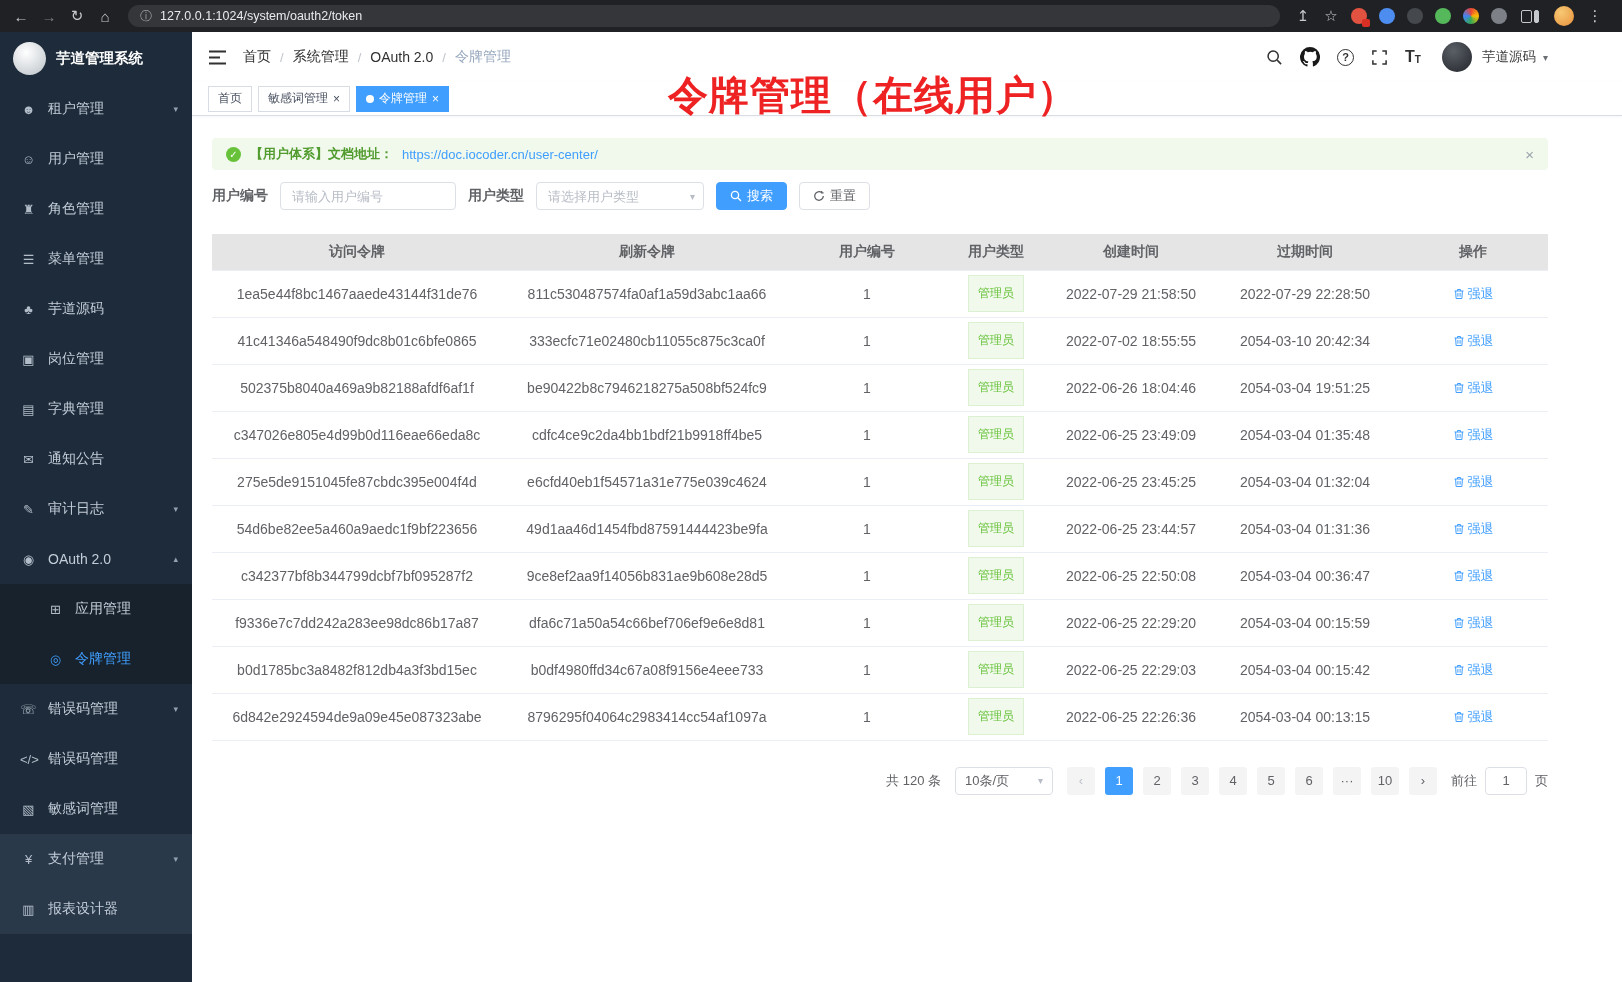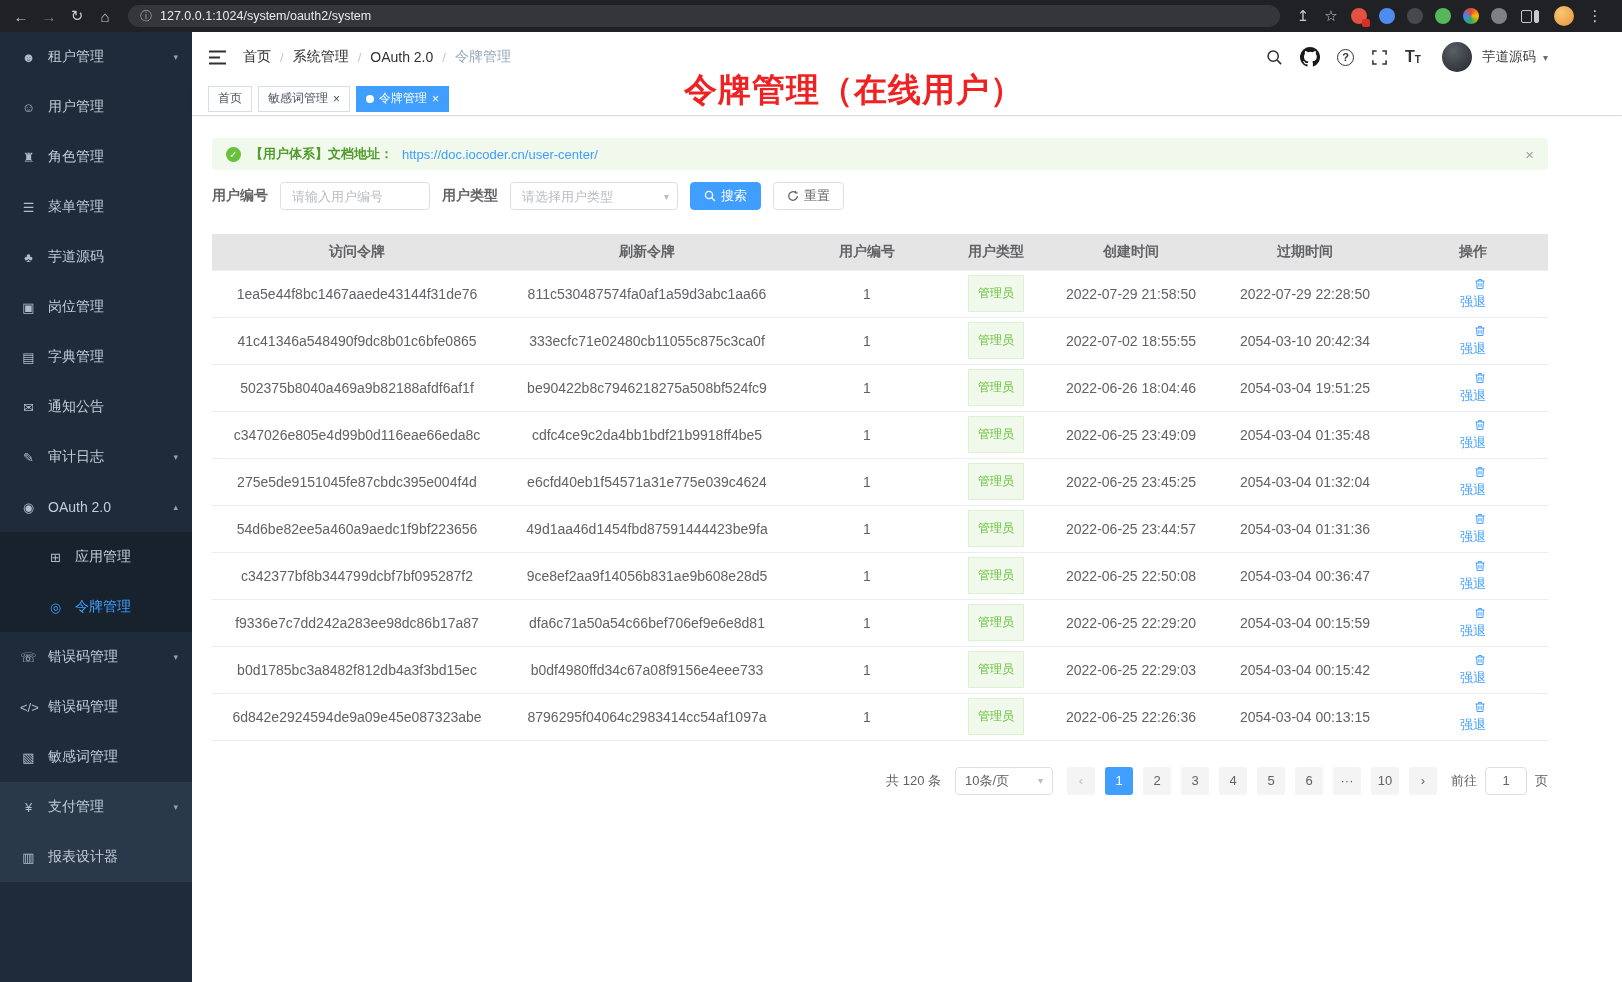--- a/index.html
+++ b/index.html
@@ -75,58 +75,58 @@
   
   .content { padding:22px 74px 0 20px; }
   .alert { height:32px; background:#f0f9eb; border-radius:4px; display:flex; align-items:center; gap:9px; padding:0 14px; font-size:13px; }
   .alert-check { width:15px; height:15px; border-radius:50%; background:var(--success); color:#fff; font-size:10px; display:flex; align-items:center; justify-content:center; flex:none; }
   .alert-text { color:#529b2e; font-weight:700; }
   .alert-link { color:var(--accent); text-decoration:none; cursor:pointer; }
   .alert-close { margin-left:auto; color:#9ca3ad; font-size:15px; cursor:pointer; }
 
   .filters { display:flex; align-items:center; gap:12px; margin-top:12px; }
   .filters label { font-size:14px; font-weight:700; color:#606266; }
-  .f-input { width:150px; height:28px; border:1px solid #dcdfe6; border-radius:4px; padding:0 11px; font-size:13px; color:#606266; outline:none; font-family:inherit; background:#fff; }
+  .f-input { width:176px; height:28px; border:1px solid #dcdfe6; border-radius:4px; padding:0 11px; font-size:13px; color:#606266; outline:none; font-family:inherit; background:#fff; }
   .f-input::placeholder { color:#b7bcc5; }
   .f-select { position:relative; display:flex; align-items:center; }
   .f-select .f-input { width:168px; padding-right:12px; }
   .sel-caret { position:absolute; right:9px; color:#b7bcc5; font-size:10px; pointer-events:none; }
   .btn { height:28px; border:1px solid #dcdfe6; background:#fff; color:#606266; border-radius:4px; font-size:13px; display:inline-flex; align-items:center; gap:5px; padding:0 13px; cursor:pointer; font-family:inherit; }
   .btn-primary { background:var(--accent); border-color:var(--accent); color:#fff; }
 
   table.tokens { width:100%; border-collapse:collapse; table-layout:fixed; margin-top:24px; }
   table.tokens th { height:36px; background:#e5e5e5; color:#606266; font-weight:700; font-size:14px; text-align:center; border-bottom:1px solid #ebeef5; white-space:nowrap; }
   table.tokens td { height:47px; border-bottom:1px solid #ebeef5; font-size:14px; color:#606266; text-align:center; padding:0 4px; white-space:nowrap; overflow:hidden; }
   .tag-success { display:inline-block; background:#f0f9eb; border:1px solid #dcf0d2; color:var(--success); font-size:12px; padding:10px 9px; border-radius:0; line-height:1.2; }
-  .action-link { color:var(--accent); font-size:13px; display:inline-flex; align-items:flex-end; gap:3px; cursor:pointer;flex-direction:column; }
+  .action-link { color:var(--accent); font-size:13px; display:inline-flex; align-items:center; gap:3px; cursor:pointer; }
   .trash-wrap { display:flex; }
 
   .pagination { margin-top:26px; display:flex; align-items:center; justify-content:flex-end; gap:14px; font-size:13px; color:#606266; }
   .pg-size { width:98px; height:28px; border:1px solid #dcdfe6; border-radius:4px; display:flex; align-items:center; justify-content:space-between; padding:0 9px; color:#606266; cursor:pointer; background:#fff; }
   .pg-group { display:flex; align-items:center; gap:10px; }
   .pg-pages { display:flex; align-items:center; gap:10px; }
   .pg-btn { min-width:28px; height:28px; padding:0 5px; background:#f4f4f5; border-radius:3px; display:flex; align-items:center; justify-content:center; font-size:13px; color:#606266; cursor:pointer; }
   .pg-btn.active { background:var(--accent); color:#fff; }
   .pg-btn.pg-prev { color:#bdc1c8; }
   .pg-goto { width:42px; height:28px; border:1px solid #dcdfe6; border-radius:4px; text-align:center; font-size:13px; color:#606266; outline:none; font-family:inherit; }
   .pg-goto-wrap { display:flex; align-items:center; gap:8px; }
 
-  .annotation { position:absolute; left:492px; top:36px; font-size:33px; font-weight:700; color:var(--annotation); letter-spacing:1px; z-index:20; pointer-events:none; white-space:nowrap; }
+  .annotation { position:absolute; left:476px; top:36px; font-size:40px; font-weight:700; color:var(--annotation); letter-spacing:1px; z-index:20; pointer-events:none; white-space:nowrap; }
 </style>
 </head>
 <body>
 
 <div class="browser-bar">
   <span class="b-icon">←</span>
   <span class="b-icon dim">→</span>
   <span class="b-icon">↻</span>
   <span class="b-icon">⌂</span>
   <div class="url-bar">
     <span class="info-icon">ⓘ</span>
-    <span class="url-text">127.0.0.1:1024/system/oauth2/system</span>
+    <span class="url-text">127.0.0.1:1024/system/oauth2/token</span>
   </div>
   <span class="b-icon">↥</span>
   <span class="b-icon">☆</span>
   <span class="ext-icon ext-red">
       <i class="badge"></i>
     </span>
   <span class="ext-icon ext-blue"></span>
   <span class="ext-icon ext-dark"></span>
   <span class="ext-icon ext-green"></span>
   <span class="ext-icon ext-multi"></span>
@@ -134,20 +134,24 @@
   <span class="split-icon">
       <i></i>
       <i></i>
     </span>
   <span class="profile-avatar"></span>
   <span class="b-icon">⋮</span>
 </div>
 
 <div class="app">
   <aside class="sidebar">
+    <div class="logo-row">
+      <span class="logo-avatar"></span>
+      <span class="logo-title">芋道管理系统</span>
+    </div>
     <nav class="menu" id="menu">
         <div class="menu-item">
           <span class="mi-icon">☻</span>
           <span class="mi-label">租户管理</span>
           <span class="mi-chevron">▾</span>
         </div>
         <div class="menu-item">
           <span class="mi-icon">☺</span>
           <span class="mi-label">用户管理</span>
         </div>

